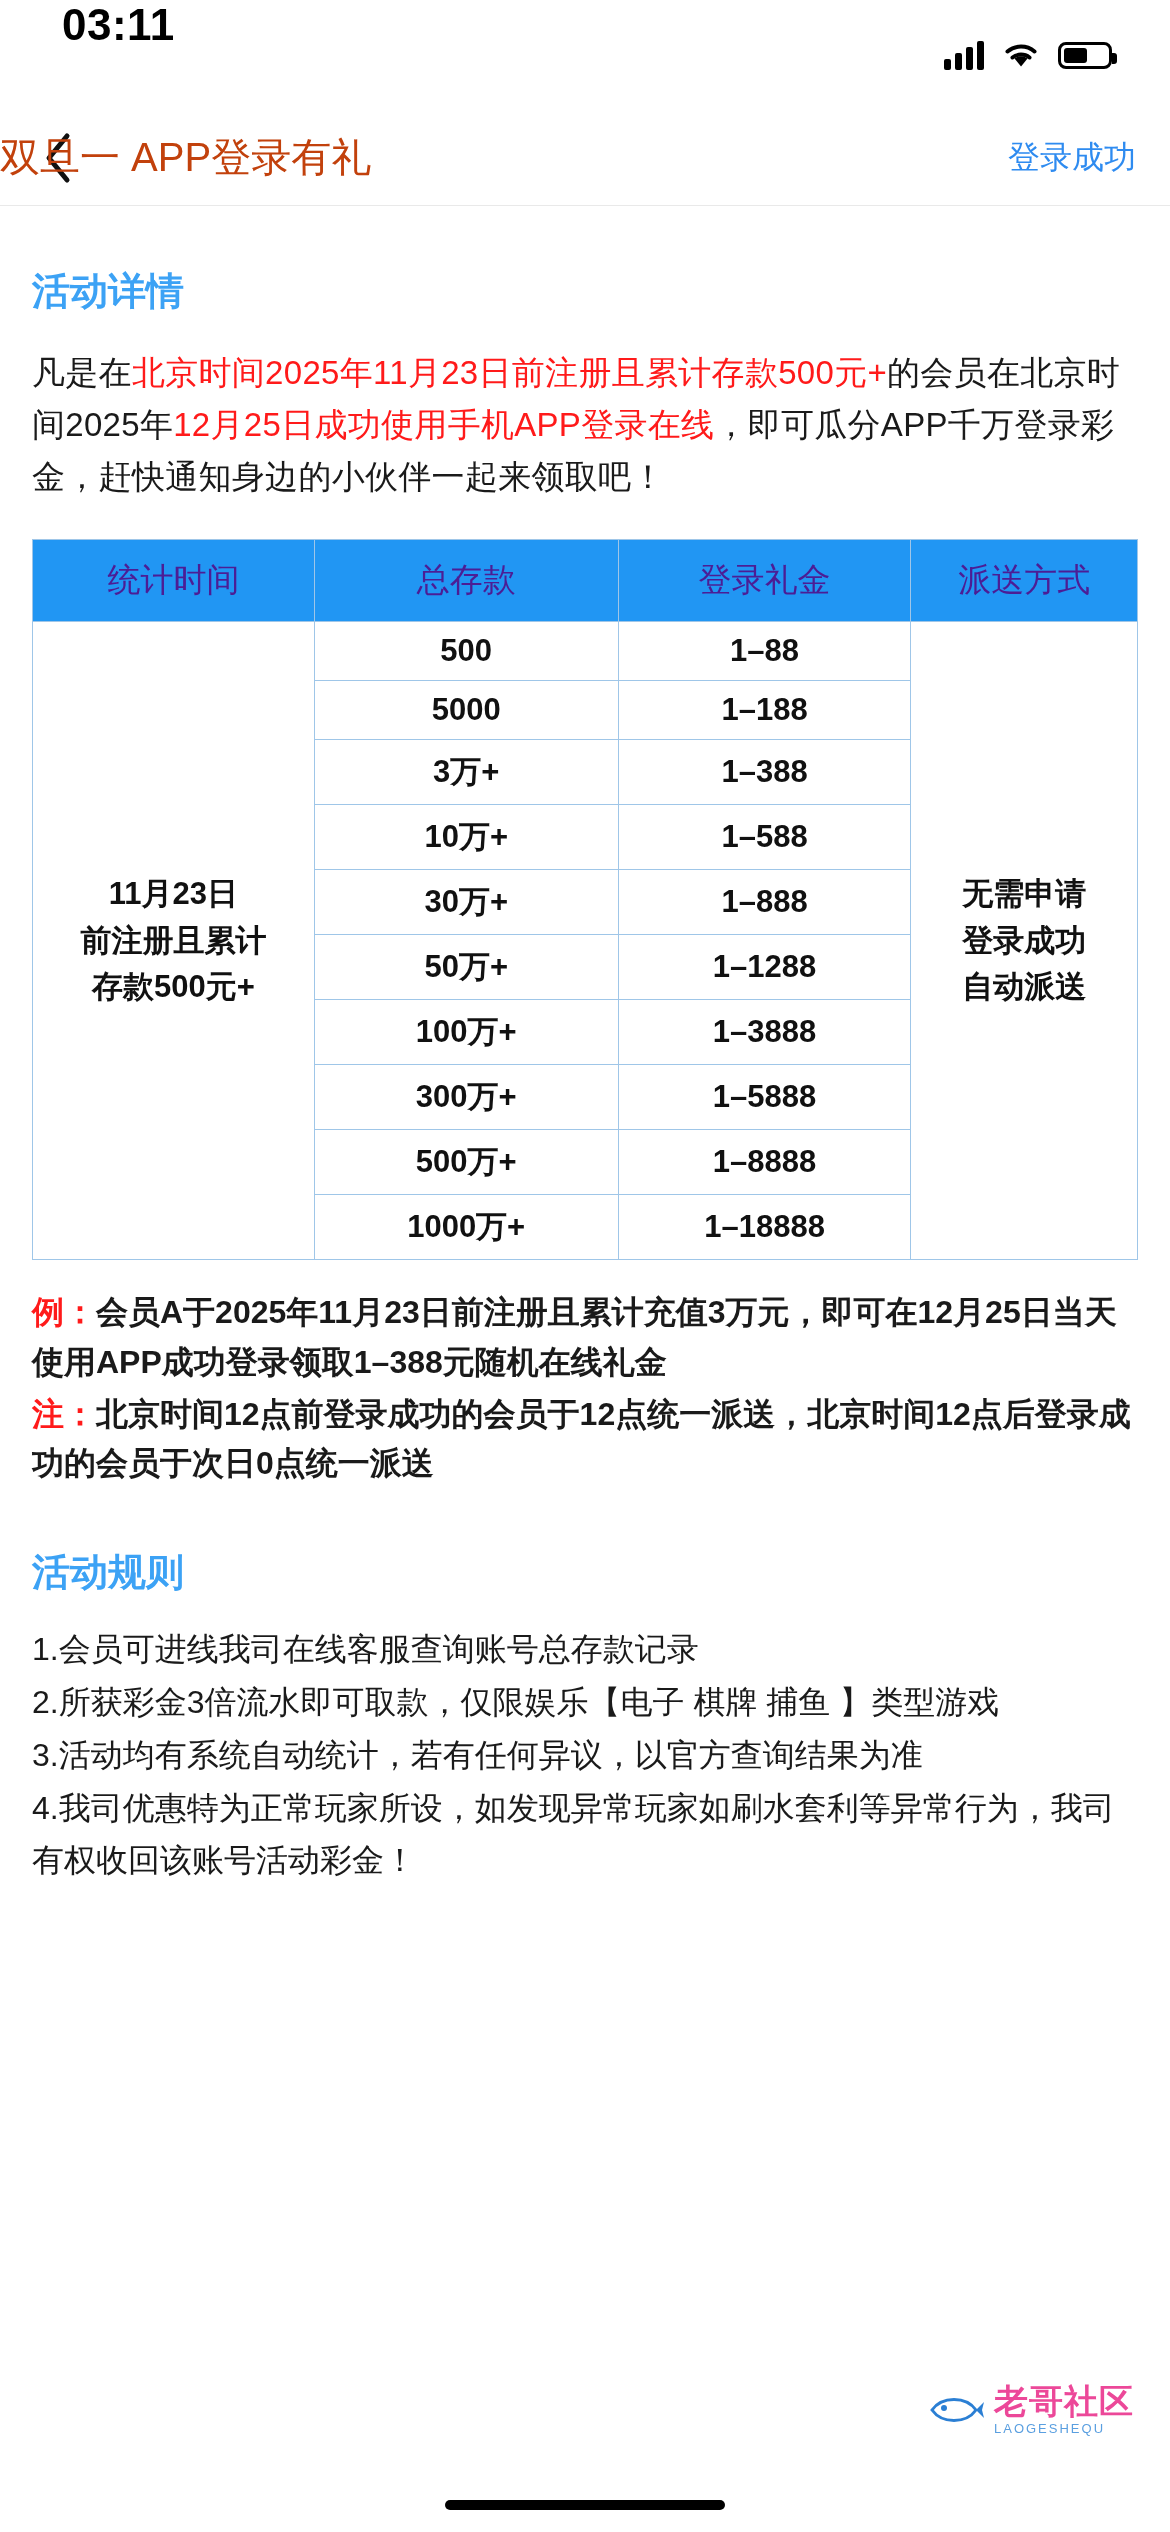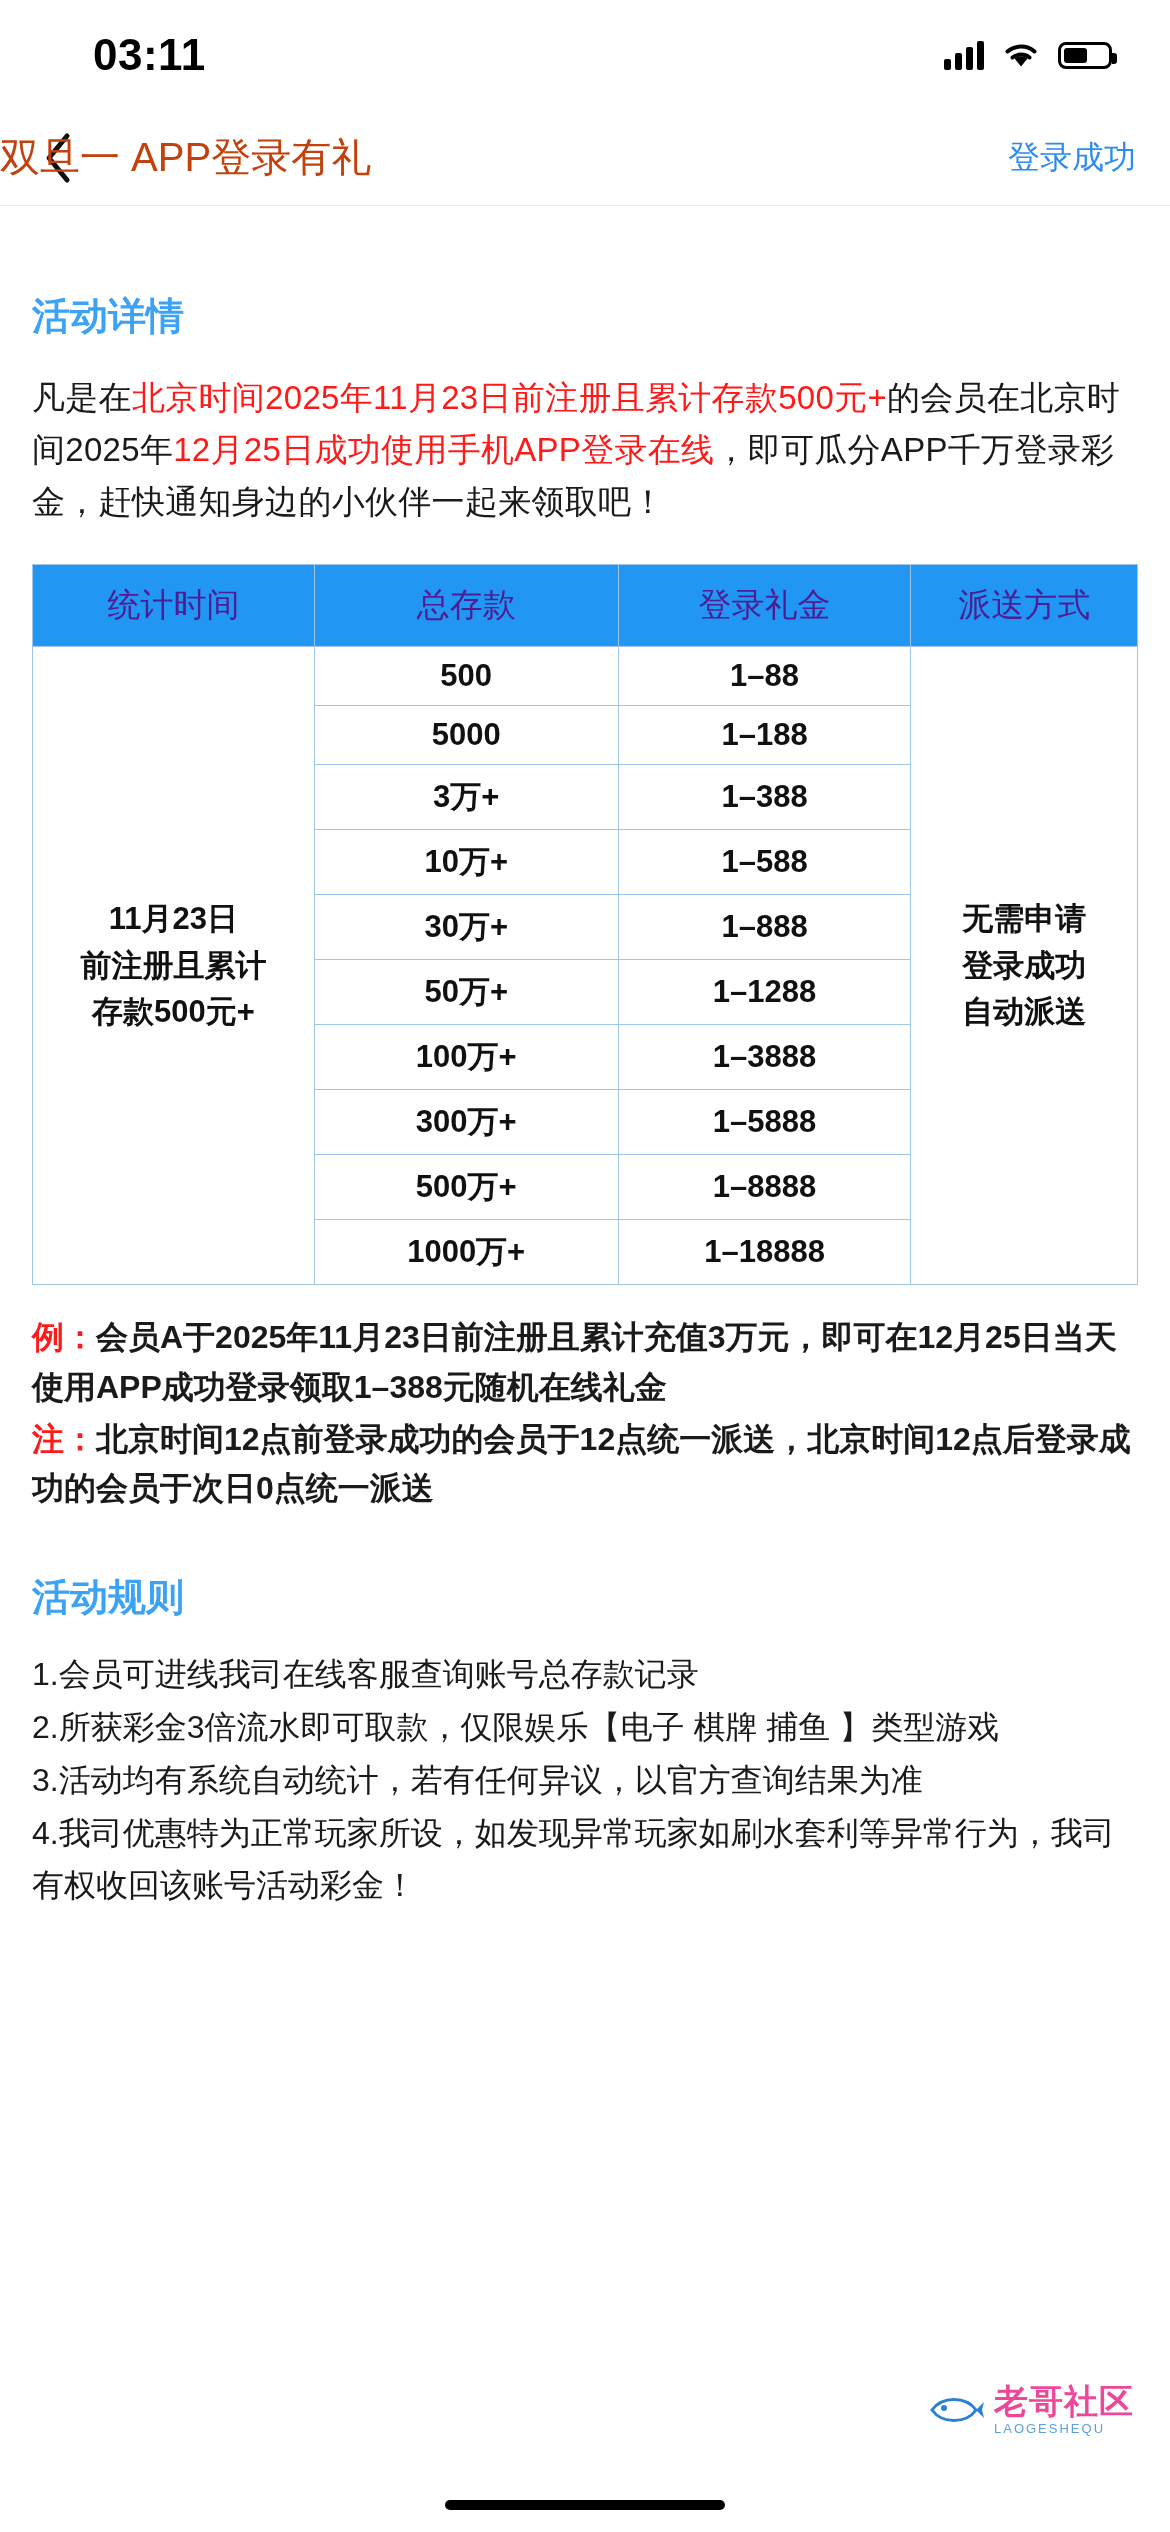--- a/index.html
+++ b/index.html
@@ -9,25 +9,23 @@
     background: #ffffff;
     font-family: "Liberation Sans", sans-serif;
     color: #1a1a1a;
     overflow: hidden;
   }
 
   
   .statusbar {
     height: 110px;
     display: flex;
-    align-items: center;
     justify-content: space-between;
     padding: 0 58px 0 62px;
     background: #ffffff;
-    margin-left: 31px;
   }
   .status-time {
     font-size: 44px;
     font-weight: 600;
     letter-spacing: 0.5px;
     color: #000;
   }
   .status-right {
     display: flex;
     align-items: center;
@@ -100,21 +98,21 @@
   }
 
   
   .page {
     padding: 0 32px;
   }
   .section-title {
     color: #3ca2f5;
     font-size: 38px;
     font-weight: 700;
-    margin-top: 85px;
+    margin-top: 60px;
     margin-bottom: 30px;
   }
   .para {
     font-size: 33px;
     line-height: 1.58;
     color: #1a1a1a;
     letter-spacing: 0.3px;
   }
   .hl { color: #ff1a1a; }
 

